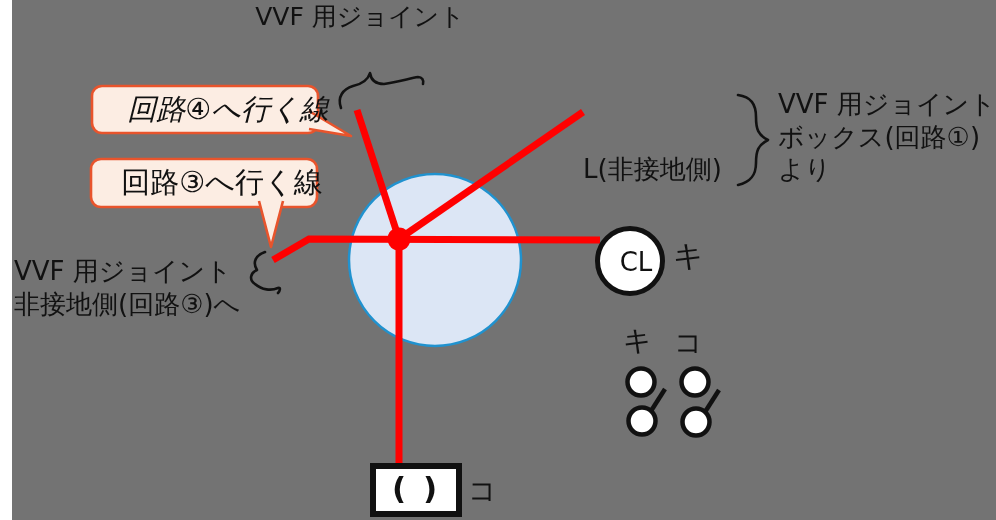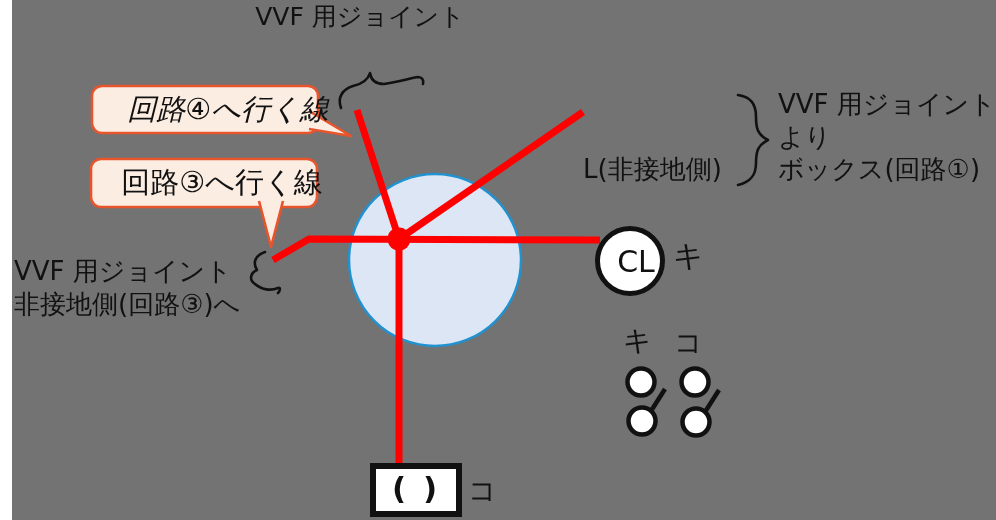--- a/index.html
+++ b/index.html
@@ -25,21 +25,21 @@
   .callout-shape{fill:var(--callout-fill);stroke:var(--callout-border);stroke-width:2.6;stroke-linejoin:round;}
   .note{font-size:26px;line-height:33px;}
   .top-note{left:198px;top:2px;width:300px;text-align:center;font-size:25px;line-height:30px;}
   .left-note{left:2px;top:255px;}
   .right-note{left:766px;top:88px;line-height:32.5px;}
   .n-label{left:574px;top:98px;font-size:26px;line-height:33px;}
   .l-label{left:571px;top:153px;font-size:26px;line-height:33px;}
   .callout-text{display:flex;align-items:center;justify-content:center;font-size:29px;}
   .c1{left:80px;top:86px;width:272px;height:47px;font-style:italic;}
   .c2{left:79px;top:159px;width:262px;height:48px;}
-  .cl-text{left:585px;top:244px;width:78px;height:35px;display:flex;align-items:center;justify-content:center;font-size:30px;}
+  .cl-text{left:585px;top:244px;width:78px;height:35px;display:flex;align-items:center;justify-content:center;font-size:26px;}
   .cl-tag{left:661px;top:238px;font-size:30px;line-height:36px;}
   .ki-label{left:611px;top:324px;font-size:28px;line-height:34px;}
   .ko-label{left:662px;top:326px;font-size:28px;line-height:34px;}
   .recep-text{left:358px;top:461px;width:92px;height:53px;display:flex;align-items:center;justify-content:center;
               font-size:31px;font-weight:bold;letter-spacing:3px;}
   .recep-tag{left:456px;top:474px;font-size:28px;line-height:34px;}
 </style>
 </head>
 <body>
 
@@ -90,22 +90,22 @@
 
   <div class="abs note left-note">
     <div>VVF 用ジョイント</div>
     <div>非接地側(回路③)へ</div>
   </div>
 
   <div class="abs l-label">L(非接地側)</div>
 
   <div class="abs note right-note">
     <div>VVF 用ジョイント</div>
+    <div>ボックス(回路①)</div>
     <div>より</div>
-    <div>ボックス(回路①)</div>
   </div>
 
   <div class="abs cl-text">CL</div>
   <div class="abs cl-tag">キ</div>
 
   <div class="abs ki-label">キ</div>
   <div class="abs ko-label">コ</div>
 
   <div class="abs recep-text">( )</div>
   <div class="abs recep-tag">コ</div>

